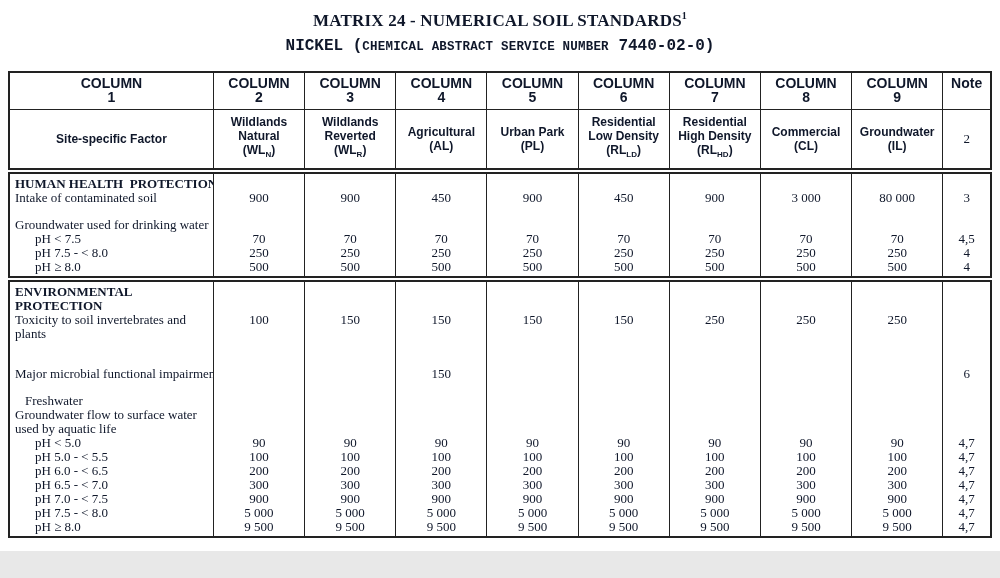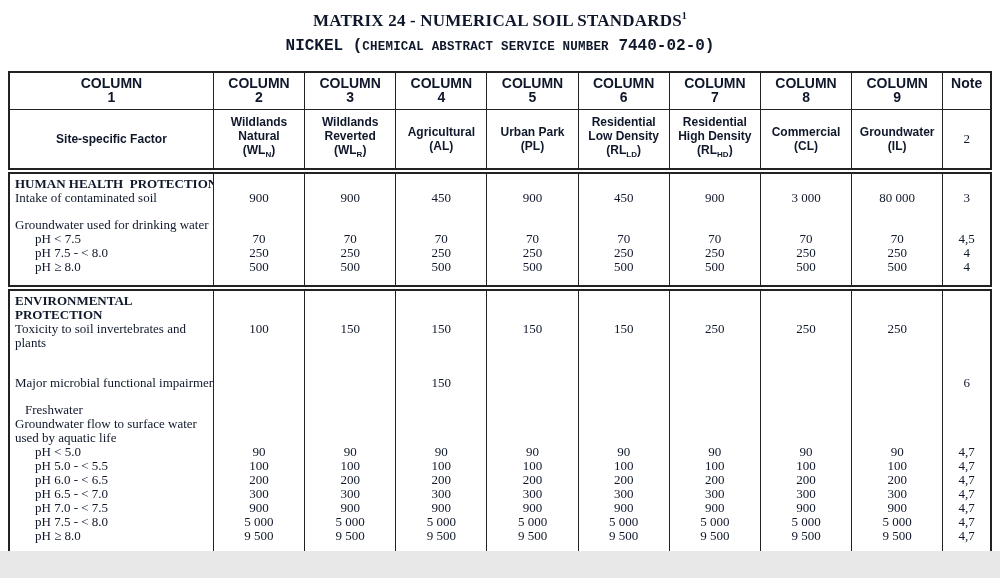--- a/index.html
+++ b/index.html
@@ -44,21 +44,21 @@
     font-family:"Liberation Serif", serif; font-weight:normal; font-size:13px;
   }
   tbody.section{ border-top:6px double #222; }
   tbody.section td{
     font-size:13px; line-height:14px;
   }
   tbody.section td.label{ text-align:left; white-space:pre; }
   tbody.section td.label.bold{ font-weight:bold; }
   tbody.section td.val, tbody.section td.note{ text-align:center; white-space:nowrap; }
   tbody.section tr:first-child td{ padding-top:3px; }
-  tbody.section tr:last-child td{ padding-bottom:11px; }
+  tbody.section tr:last-child td{ padding-bottom:2px; }
   tr.spacer{ height:13px; }
 </style>
 </head>
 <body>
 
 <div class="page">
   <div class="title-block">
     <div class="title-line1"><span>MATRIX 24 - NUMERICAL SOIL STANDARDS</span><sup>1</sup></div>
     <div class="title-line2"><span>NICKEL (</span><span class="sc">CHEMICAL ABSTRACT SERVICE NUMBER</span><span> 7440-02-0)</span></div>
   </div>

